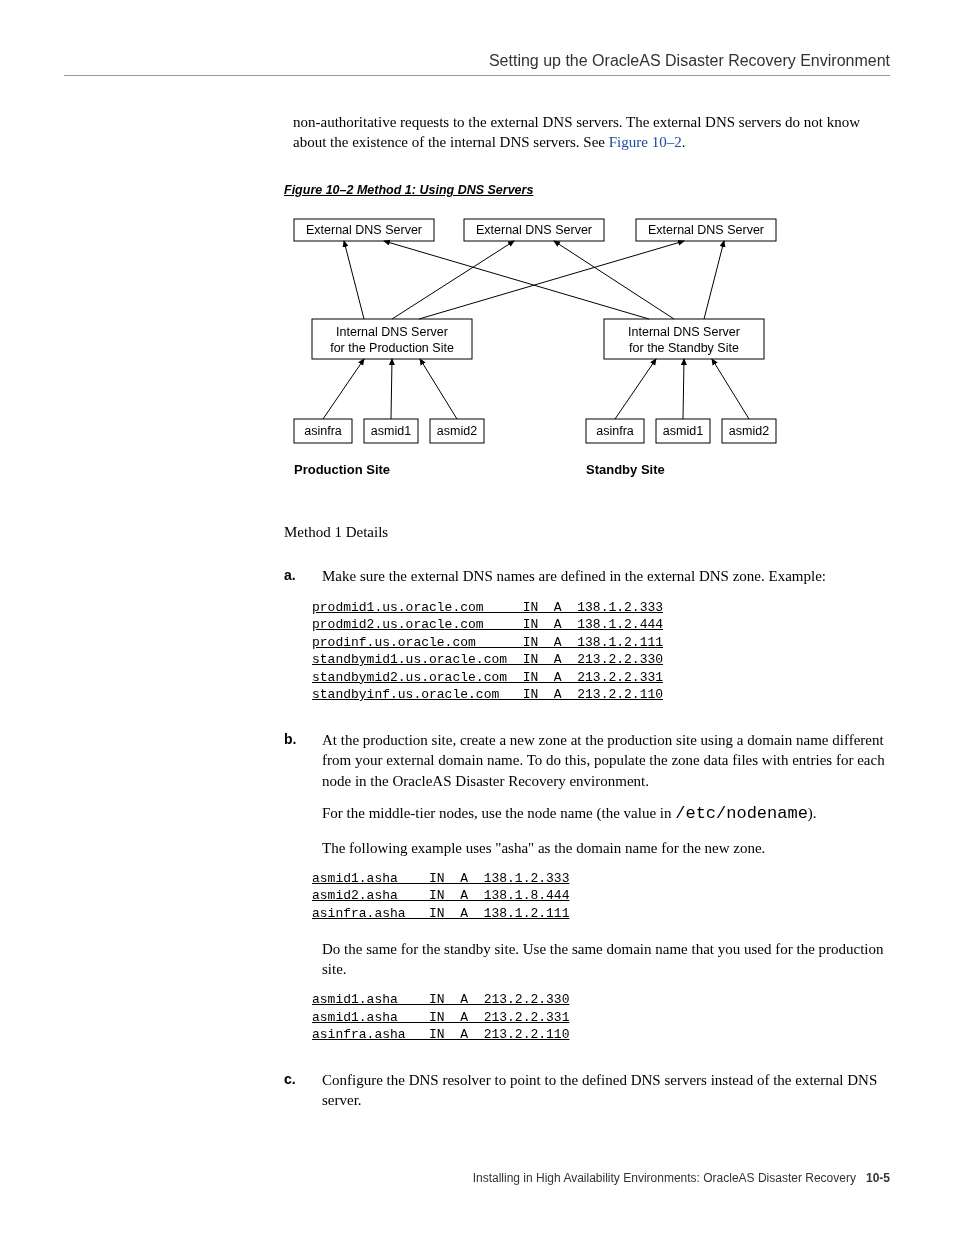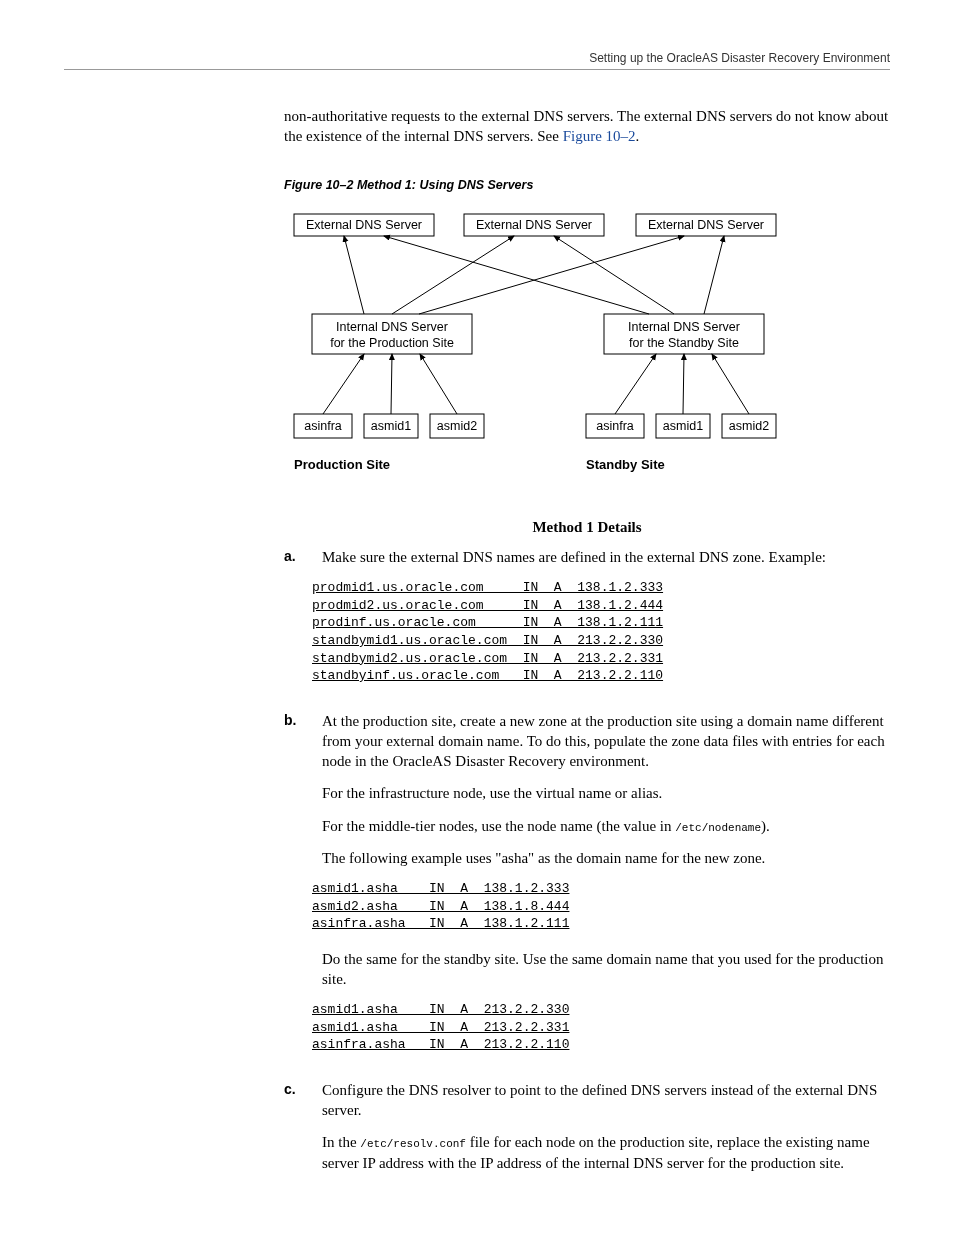--- a/index.html
+++ b/index.html
@@ -8,42 +8,44 @@
     color: #000;
     margin: 0;
     padding: 50px 64px 40px 64px;
     width: 954px;
     box-sizing: border-box;
     line-height: 1.35;
   }
   .header-line {
     text-align: right;
     font-family: Arial, Helvetica, sans-serif;
-    font-size: 12px;
+    font-size: 16px;
     color: #333;
     border-bottom: 1px solid #999;
     padding-bottom: 3px;
     margin-bottom: 36px;
   }
   .content {
     margin-left: 220px;
   }
   .para {
     margin-bottom: 12px;
+    margin-left: 9px;
   }
   a.xref {
     color: #1a4a9c;
     text-decoration: none;
   }
   .fig-caption {
     font-family: Arial, Helvetica, sans-serif;
     font-weight: bold;
     font-size: 12.5px;
     font-style: italic;
     margin: 30px 0 10px 0;
+    text-decoration: underline;
   }
   .figure-svg {
     margin-left: 0;
     margin-bottom: 18px;
   }
   .box {
     fill: #fff;
     stroke: #000;
     stroke-width: 1;
   }
@@ -58,23 +60,22 @@
     font-weight: bold;
     fill: #000;
   }
   .arrow {
     stroke: #000;
     stroke-width: 1;
     fill: none;
     marker-end: url(#arrowhead);
   }
   .h5 {
-    font-weight: bold;
-    margin: 6px 0 10px 0;
-    text-align: center;
+    font-weight: normal;
+    margin: 6px 0 24px 0;
   }
   .step {
     display: flex;
     margin-bottom: 10px;
   }
   .step-marker {
     font-family: Arial, Helvetica, sans-serif;
     font-weight: bold;
     font-size: 14px;
     width: 28px;
@@ -89,21 +90,21 @@
   pre.code {
     font-family: "Courier New", Courier, monospace;
     font-size: 13px;
     line-height: 1.35;
     margin: 8px 0 16px 0;
     white-space: pre;
     text-decoration: underline;
   }
   code.inline {
     font-family: "Courier New", Courier, monospace;
-    font-size: 11px;
+    font-size: 17px;
   }
   .footer {
     text-align: right;
     font-family: Arial, Helvetica, sans-serif;
     font-size: 12px;
     color: #333;
     margin-top: 48px;
   }
   .footer b { font-weight: bold; }
 </style>
@@ -188,42 +189,38 @@
 standbymid1.us.oracle.com  IN  A  213.2.2.330
 standbymid2.us.oracle.com  IN  A  213.2.2.331
 standbyinf.us.oracle.com   IN  A  213.2.2.110</pre>
     </div>
   </div>
 
   <div class="step">
     <div class="step-marker">b.</div>
     <div class="step-body">
       <p>At the production site, create a new zone at the production site using a domain name different from your external domain name. To do this, populate the zone data files with entries for each node in the OracleAS Disaster Recovery environment.</p>
-      <p>For the infrastructure node, use the virtual name or alias.</p>
       <p>
         <span>For the middle-tier nodes, use the node name (the value in </span><code class="inline">/etc/nodename</code><span>).</span>
       </p>
       <p>The following example uses "asha" as the domain name for the new zone.</p>
       <pre class="code">asmid1.asha    IN  A  138.1.2.333
 asmid2.asha    IN  A  138.1.8.444
 asinfra.asha   IN  A  138.1.2.111</pre>
       <p>Do the same for the standby site. Use the same domain name that you used for the production site.</p>
       <pre class="code">asmid1.asha    IN  A  213.2.2.330
 asmid1.asha    IN  A  213.2.2.331
 asinfra.asha   IN  A  213.2.2.110</pre>
     </div>
   </div>
 
   <div class="step">
     <div class="step-marker">c.</div>
     <div class="step-body">
       <p>Configure the DNS resolver to point to the defined DNS servers instead of the external DNS server.</p>
-      <p>
-        <span>In the </span><code class="inline">/etc/resolv.conf</code><span> file for each node on the production site, replace the existing name server IP address with the IP address of the internal DNS server for the production site.</span>
-      </p>
     </div>
   </div>
 
 </div>
 
 <div class="footer">
   <span>Installing in High Availability Environments: OracleAS Disaster Recovery</span>&nbsp;&nbsp;&nbsp;<b>10-5</b>
 </div>
 
 </body></html>

